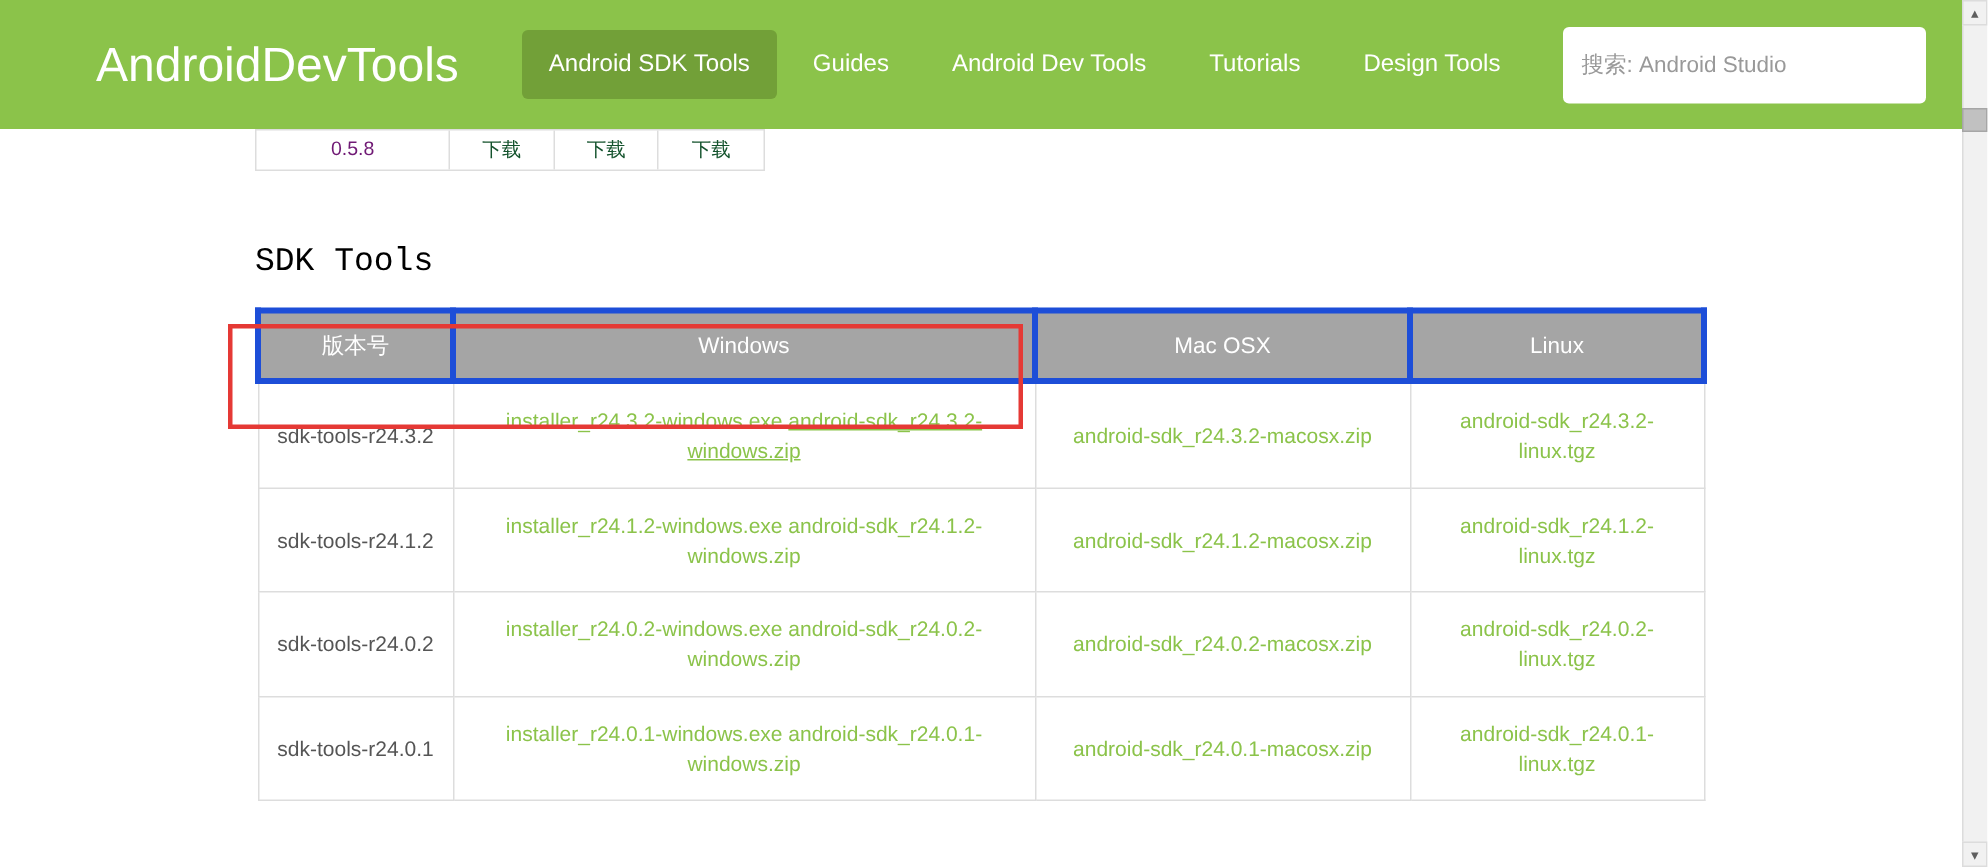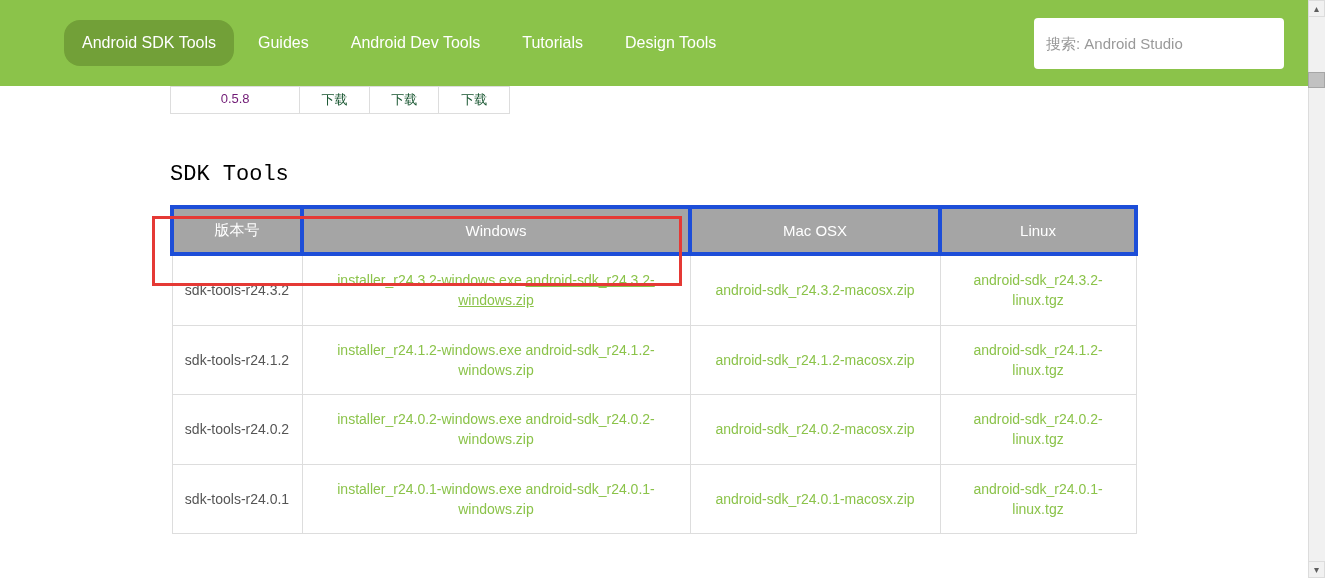--- a/index.html
+++ b/index.html
@@ -6,21 +6,21 @@
     body { font-family: -apple-system, "Helvetica Neue", Arial, "Microsoft YaHei", sans-serif; background:#fff; color:#333; }
     .page-wrap { width:1325px; height:578px; position:relative; overflow:hidden; }
     .scroll-gutter { position:absolute; right:0; top:0; width:17px; height:100%; background:#f1f1f1; border-left:1px solid #dcdcdc; }
     .scroll-thumb { position:absolute; right:0; top:72px; width:17px; height:16px; background:#c1c1c1; border:1px solid #a6a6a6; }
     .scroll-arrow { position:absolute; right:0; width:17px; height:17px; background:#f1f1f1; display:flex; align-items:center; justify-content:center; color:#5e5e5e; font-size:10px; border:1px solid #dcdcdc; }
     .scroll-arrow.up{ top:0;} .scroll-arrow.down{ bottom:0;}
 
     .navbar { background:#8bc34a; height:86px; display:flex; align-items:center; padding:0 24px 0 64px; width:calc(100% - 17px); }
     .brand  { color:#fff; font-size:32px; font-weight:400; margin-right:42px; white-space:nowrap; }
     .nav-list { display:flex; gap:6px; align-items:center; flex:1; }
-    .nav-item { color:#fff; font-size:16px; padding:14px 18px; border-radius:16px; cursor:pointer; white-space:nowrap; }
+    .nav-item { color:#fff; font-size:16px; padding:14px 18px; border-radius:4px; cursor:pointer; white-space:nowrap; }
     .nav-item.active { background:#72a038; }
     .search-box { width:250px; height:51px; border:0; border-radius:4px; padding:0 12px; font-size:15px; color:#555; margin-left:24px; }
     .search-box::placeholder{ color:#999; }
 
     .content { width:calc(100% - 17px); padding:0 170px; }
 
     .small-table-row { display:flex; border:1px solid #ddd; width:340px; margin-top:0; }
     .small-table-row .cell { border-right:1px solid #ddd; padding:4px 0; text-align:center; font-size:13px; }
     .small-table-row .cell:first-child { width:130px; color:#701a75; }
     .small-table-row .cell.link  { width:70px; color:#14532d; cursor:pointer; }
@@ -35,20 +35,21 @@
     .dl-link { color:#8bc34a; cursor:pointer; }
     .dl-link.underlined{ text-decoration:underline; }
 
     .highlight-box { position:absolute; border:3px solid #e53935; pointer-events:none; }
   </style>
 </head>
 <body>
 <div class="page-wrap">
 
   <div class="navbar">
+    <div class="brand">AndroidDevTools</div>
     <div class="nav-list">
       <div class="nav-item active">Android SDK Tools</div>
       <div class="nav-item">Guides</div>
       <div class="nav-item">Android Dev Tools</div>
       <div class="nav-item">Tutorials</div>
       <div class="nav-item">Design Tools</div>
     </div>
     <input class="search-box" type="text" placeholder="搜索: Android Studio" style="">
   </div>
 

